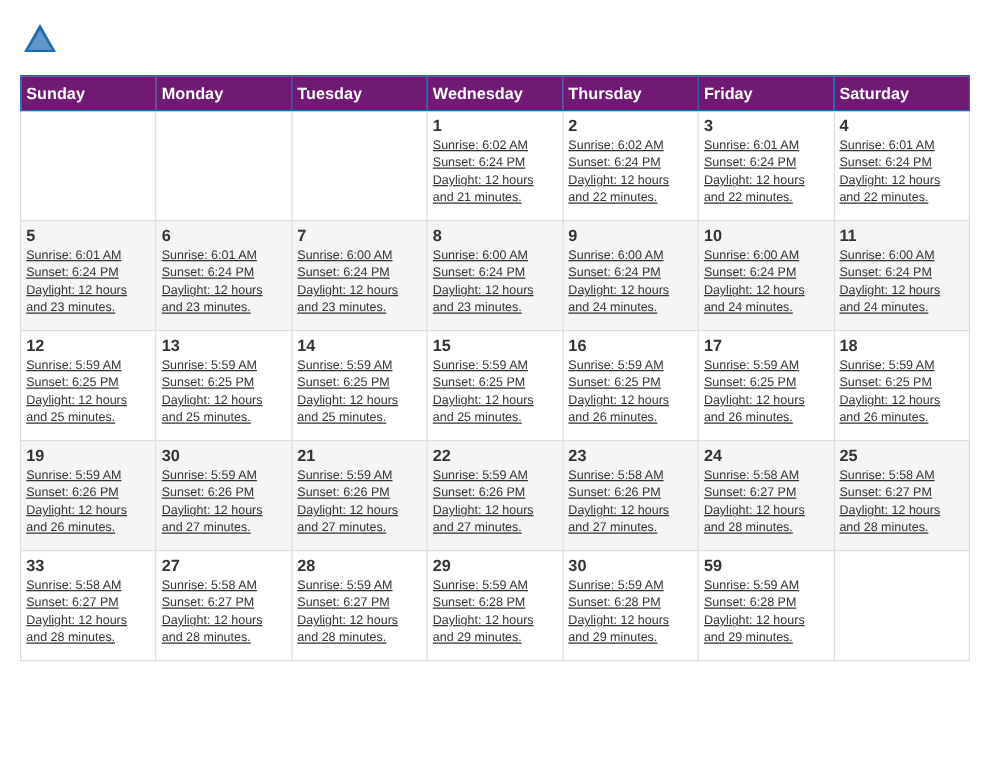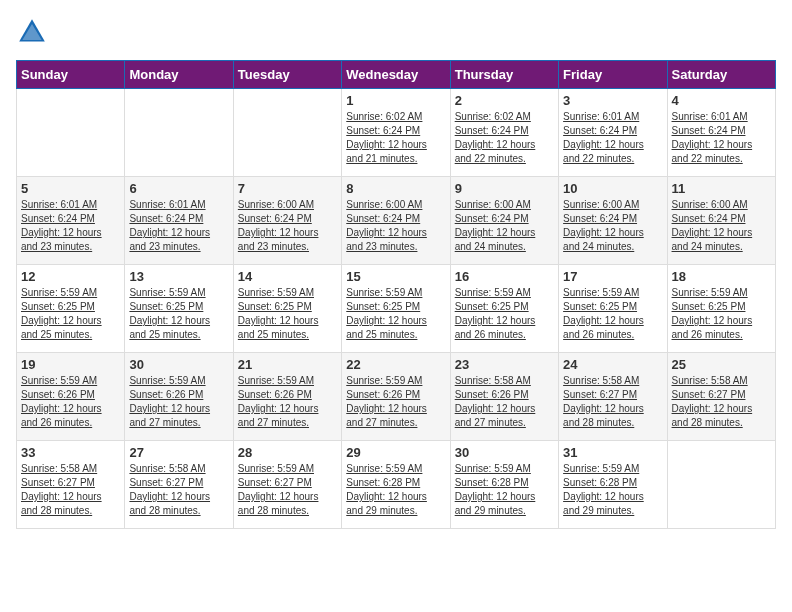--- a/index.html
+++ b/index.html
@@ -322,21 +322,21 @@
 Sunset: 6:28 PM
 Daylight: 12 hours and 29 minutes.</div>
         </td>
         <td>
           <span class="day-number">30</span>
           <div class="cell-info" style="white-space: pre-line;">Sunrise: 5:59 AM
 Sunset: 6:28 PM
 Daylight: 12 hours and 29 minutes.</div>
         </td>
         <td>
-          <span class="day-number">31</span>
+          <span class="day-number">59</span>
           <div class="cell-info" style="white-space: pre-line;">Sunrise: 5:59 AM
 Sunset: 6:28 PM
 Daylight: 12 hours and 29 minutes.</div>
         </td>
         <td class="empty-cell"></td>
       </tr>
     </tbody>
 </table>
 
 </body></html>

